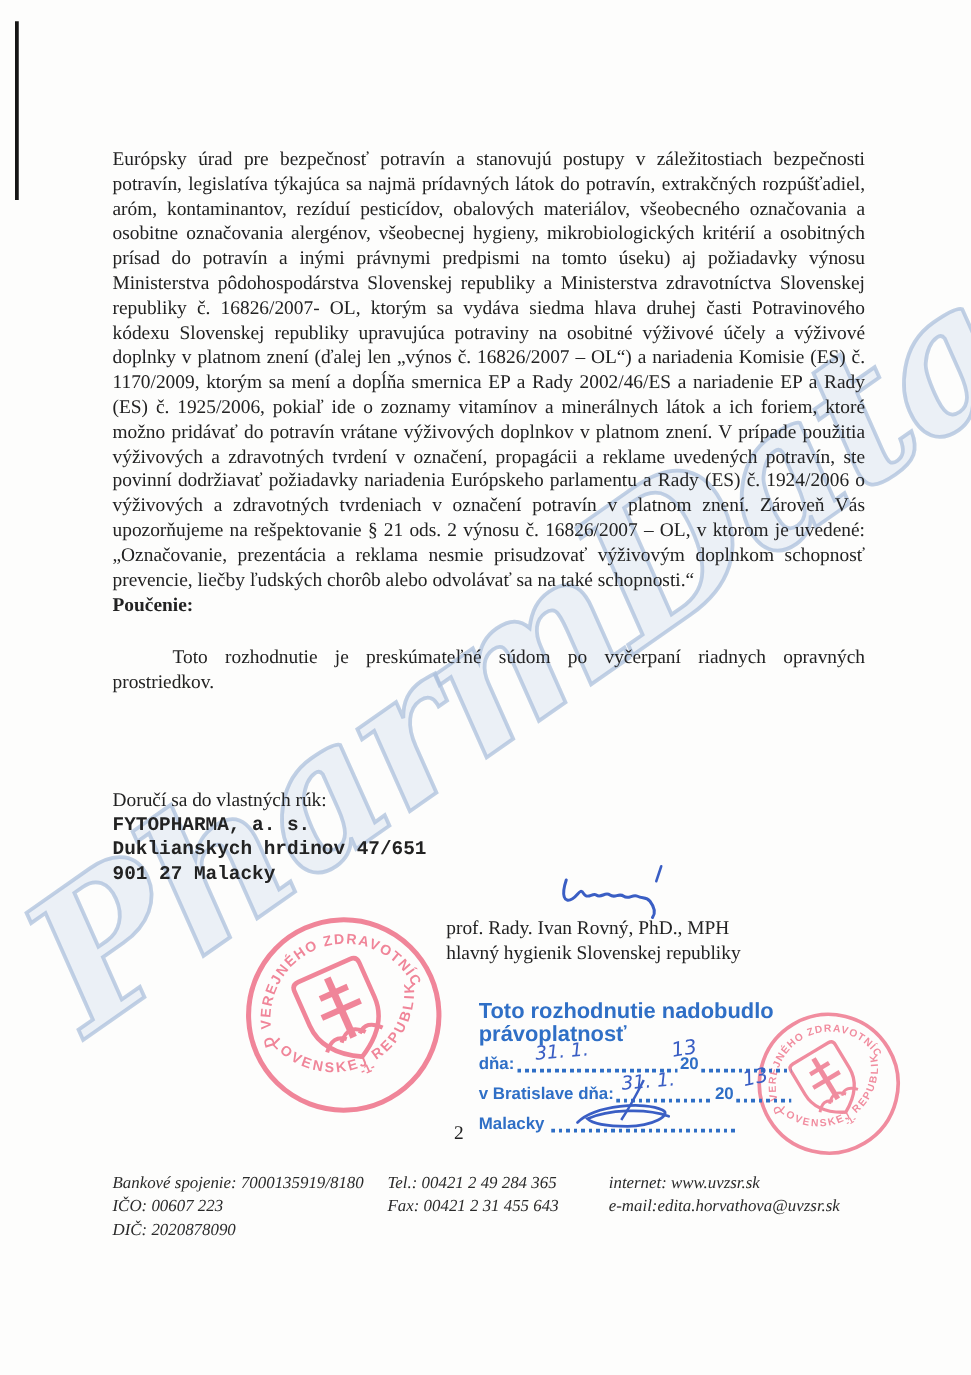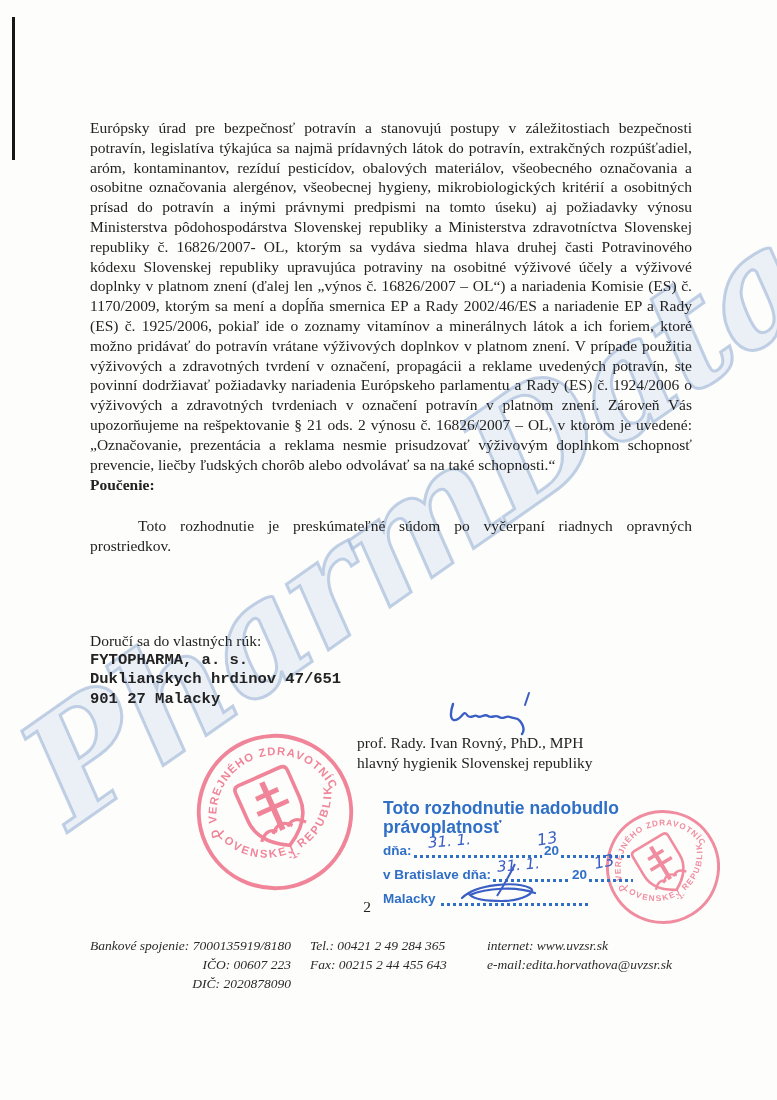--- a/index.html
+++ b/index.html
@@ -42,21 +42,21 @@
   }
   .dots.grow{flex:1 1 auto;}
   .d78{width:72px;} .d44{width:44px;} .r3{margin-right:46px;}
   .hw{
     position:absolute;font-family:"DejaVu Sans", sans-serif;font-style:italic;
     color:var(--handwriting-blue,#3a5ec4);font-size:15px;white-space:nowrap;z-index:6;
   }
   .hwsvg{position:absolute;z-index:6;color:var(--handwriting-blue,#3a5ec4);}
   .pagenum{position:absolute;left:352px;top:898px;width:30px;text-align:center;font-size:15.5px;z-index:3;}
   .footer-col{position:absolute;top:936px;font-size:13.5px;line-height:19px;font-style:italic;z-index:3;color:#2a2a2a;}
-  .fc1{left:90px;text-align:right;} .fc2{left:310px;} .fc3{left:487px;}
+  .fc1{left:90px;} .fc2{left:310px;} .fc3{left:487px;}
   svg text{font-family:"Liberation Sans", sans-serif;font-weight:bold;}
 </style>
 </head>
 <body>
 
 <div class="page">
 
   <div class="watermark">PharmData s...</div>
 
   <div class="vline"></div>
@@ -164,20 +164,20 @@
 
   <div class="pagenum">2</div>
 
   <div class="footer-col fc1">
     <div>Bankové spojenie: 7000135919/8180</div>
     <div>IČO: 00607 223</div>
     <div>DIČ: 2020878090</div>
   </div>
   <div class="footer-col fc2">
     <div>Tel.: 00421 2 49 284 365</div>
-    <div>Fax: 00215 2 44 455 643</div>
+    <div>Fax: 00421 2 31 455 643</div>
   </div>
   <div class="footer-col fc3">
     <div>internet: www.uvzsr.sk</div>
     <div>e-mail:edita.horvathova@uvzsr.sk</div>
   </div>
 
 </div>
 
 </body></html>

